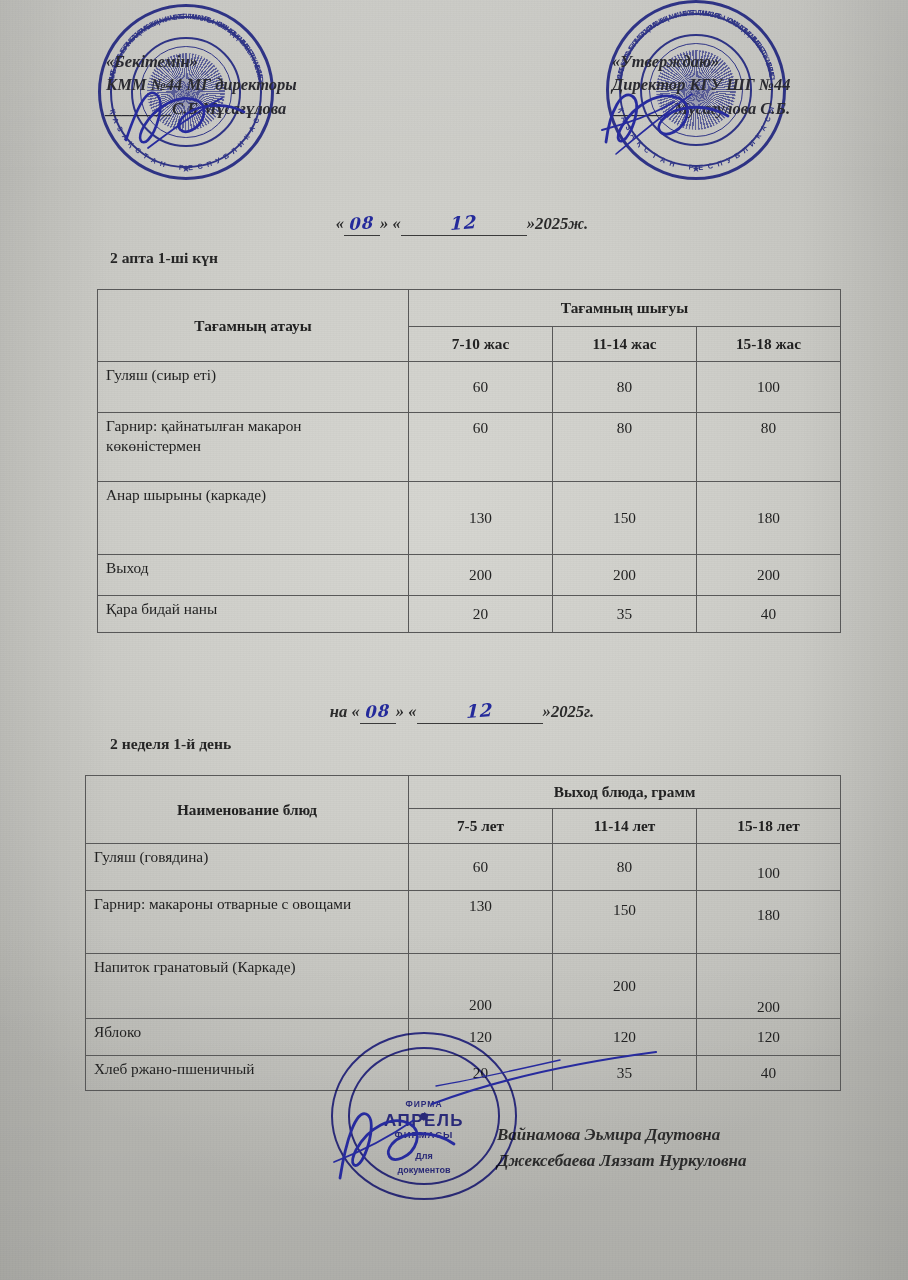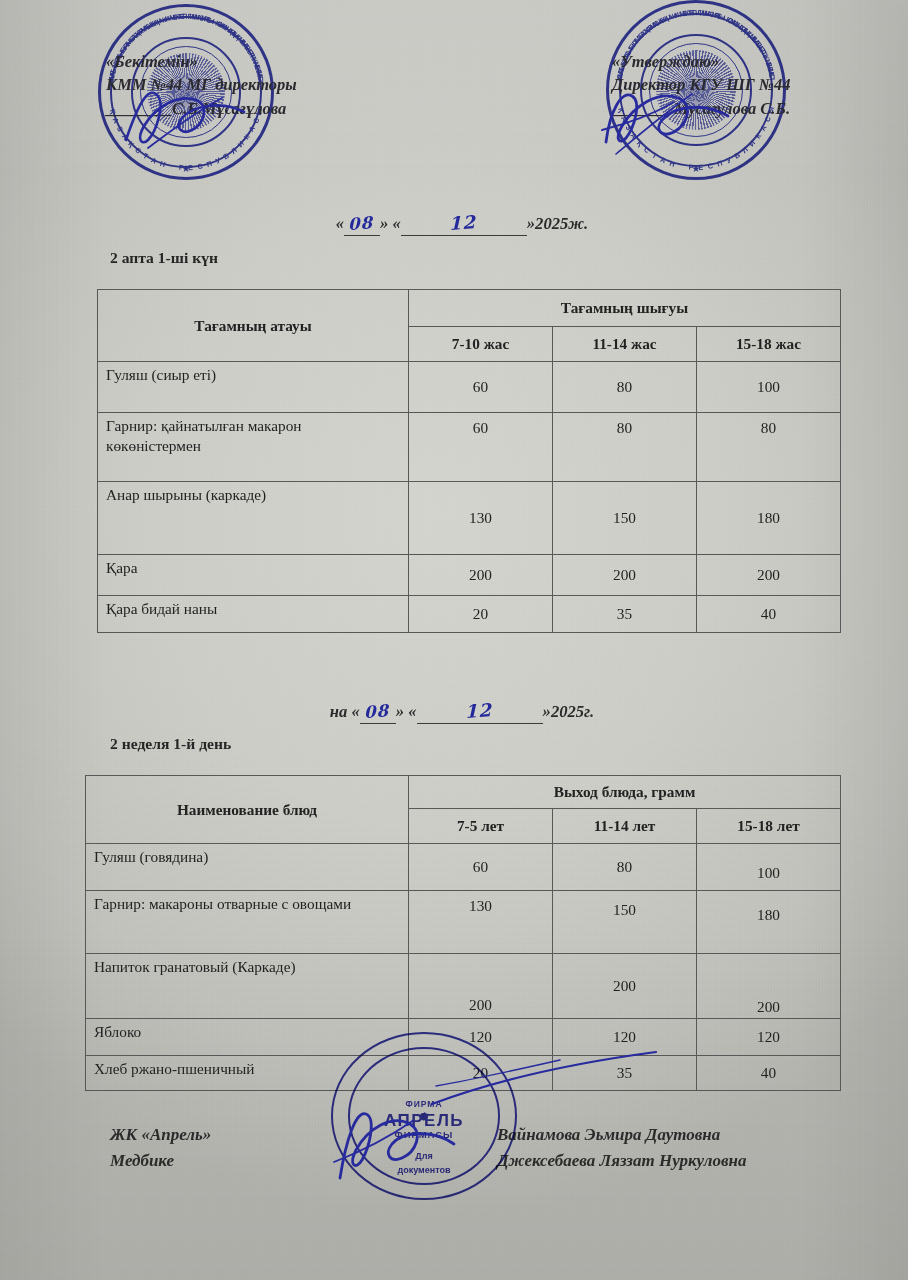--- a/index.html
+++ b/index.html
@@ -575,21 +575,21 @@
         <td class="num" style="vertical-align:top;padding-top:6px">80</td>
         <td class="num" style="vertical-align:top;padding-top:6px">80</td>
       </tr>
       <tr>
         <td class="name" style="height:66px">Анар шырыны (каркаде)</td>
         <td class="num">130</td>
         <td class="num">150</td>
         <td class="num">180</td>
       </tr>
       <tr>
-        <td class="name" style="height:34px">Қара</td>
+        <td class="name" style="height:34px">Выход</td>
         <td class="num">200</td>
         <td class="num">200</td>
         <td class="num">200</td>
       </tr>
       <tr>
         <td class="name" style="height:30px">Қара бидай наны</td>
         <td class="num">20</td>
         <td class="num">35</td>
         <td class="num">40</td>
       </tr>
@@ -648,24 +648,20 @@
       </tr>
       <tr>
         <td class="name" style="height:28px">Хлеб ржано-пшеничный</td>
         <td class="num">20</td>
         <td class="num">35</td>
         <td class="num">40</td>
       </tr>
     </tbody>
   </table>
 
-  <div class="footer-left">
-    <div>ЖК «Апрель»</div>
-    <div>Медбике</div>
-  </div>
 
   <div class="footer-right">
     <div>Вайнамова Эьмира Даутовна</div>
     <div>Джексебаева Ляззат Нуркуловна</div>
   </div>
 
   <div id="stamp-firm">
     <div class="fring f1"></div>
     <div class="fring f2"></div>
     <div class="arc-text">

